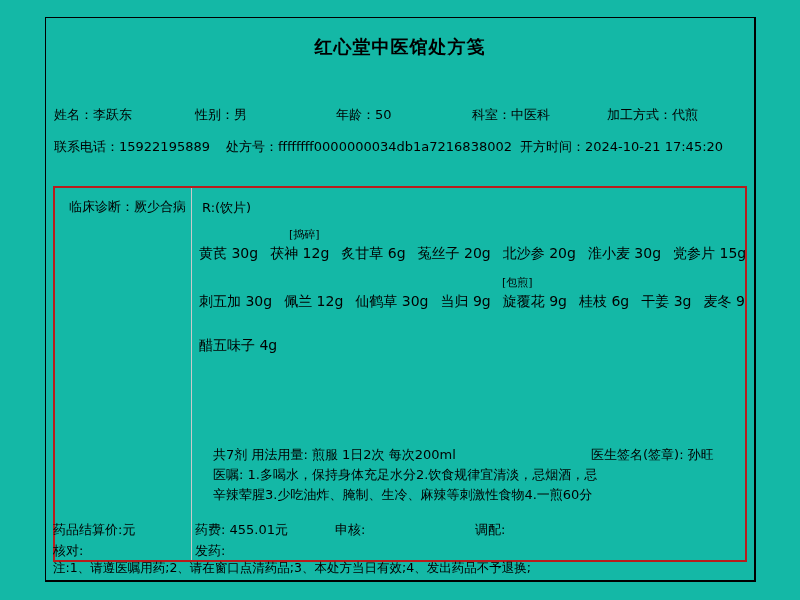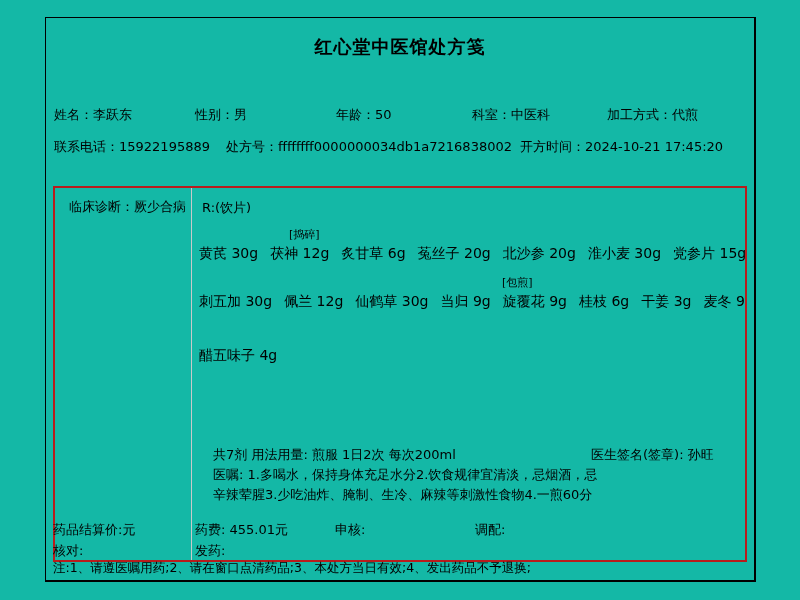--- a/index.html
+++ b/index.html
@@ -94,21 +94,21 @@
     </div>
 
     <div class="abs rx-header">R:(饮片)</div>
 
     <div class="abs tag" style="left:234px; top:39px;">[捣碎]</div>
     <div class="abs herb-line" style="left:144px; top:57px;"><span class="herb">黄芪 30g</span><span class="herb">茯神 12g</span><span class="herb">炙甘草 6g</span><span class="herb">菟丝子 20g</span><span class="herb">北沙参 20g</span><span class="herb">淮小麦 30g</span><span class="herb">党参片 15g</span></div>
 
     <div class="abs tag" style="left:429px; top:87px;margin-left:18px;">[包煎]</div>
     <div class="abs herb-line" style="left:144px; top:105px;"><span class="herb">刺五加 30g</span><span class="herb">佩兰 12g</span><span class="herb">仙鹤草 30g</span><span class="herb">当归 9g</span><span class="herb">旋覆花 9g</span><span class="herb">桂枝 6g</span><span class="herb">干姜 3g</span><span class="herb">麦冬 9g</span></div>
 
-    <div class="abs herb-line" style="left:144px; top:159px;"><span class="herb">醋五味子 4g</span></div>
+    <div class="abs herb-line" style="left:144px; top:149px;"><span class="herb">醋五味子 4g</span></div>
 
     <div class="abs body-text" style="left:141px; top:258px;">共7剂 用法用量: 煎服 1日2次 每次200ml</div>
 
     <div class="abs field body-text" style="left:519px; top:258px;">
       <span class="lbl">医生签名(签章): </span><span class="val">孙旺</span>
     </div>
 
     <div class="abs body-text" style="left:141px; top:278px;">医嘱: 1.多喝水，保持身体充足水分2.饮食规律宜清淡，忌烟酒，忌</div>
     <div class="abs body-text" style="left:141px; top:298px;">辛辣荤腥3.少吃油炸、腌制、生冷、麻辣等刺激性食物4.一煎60分</div>
 

